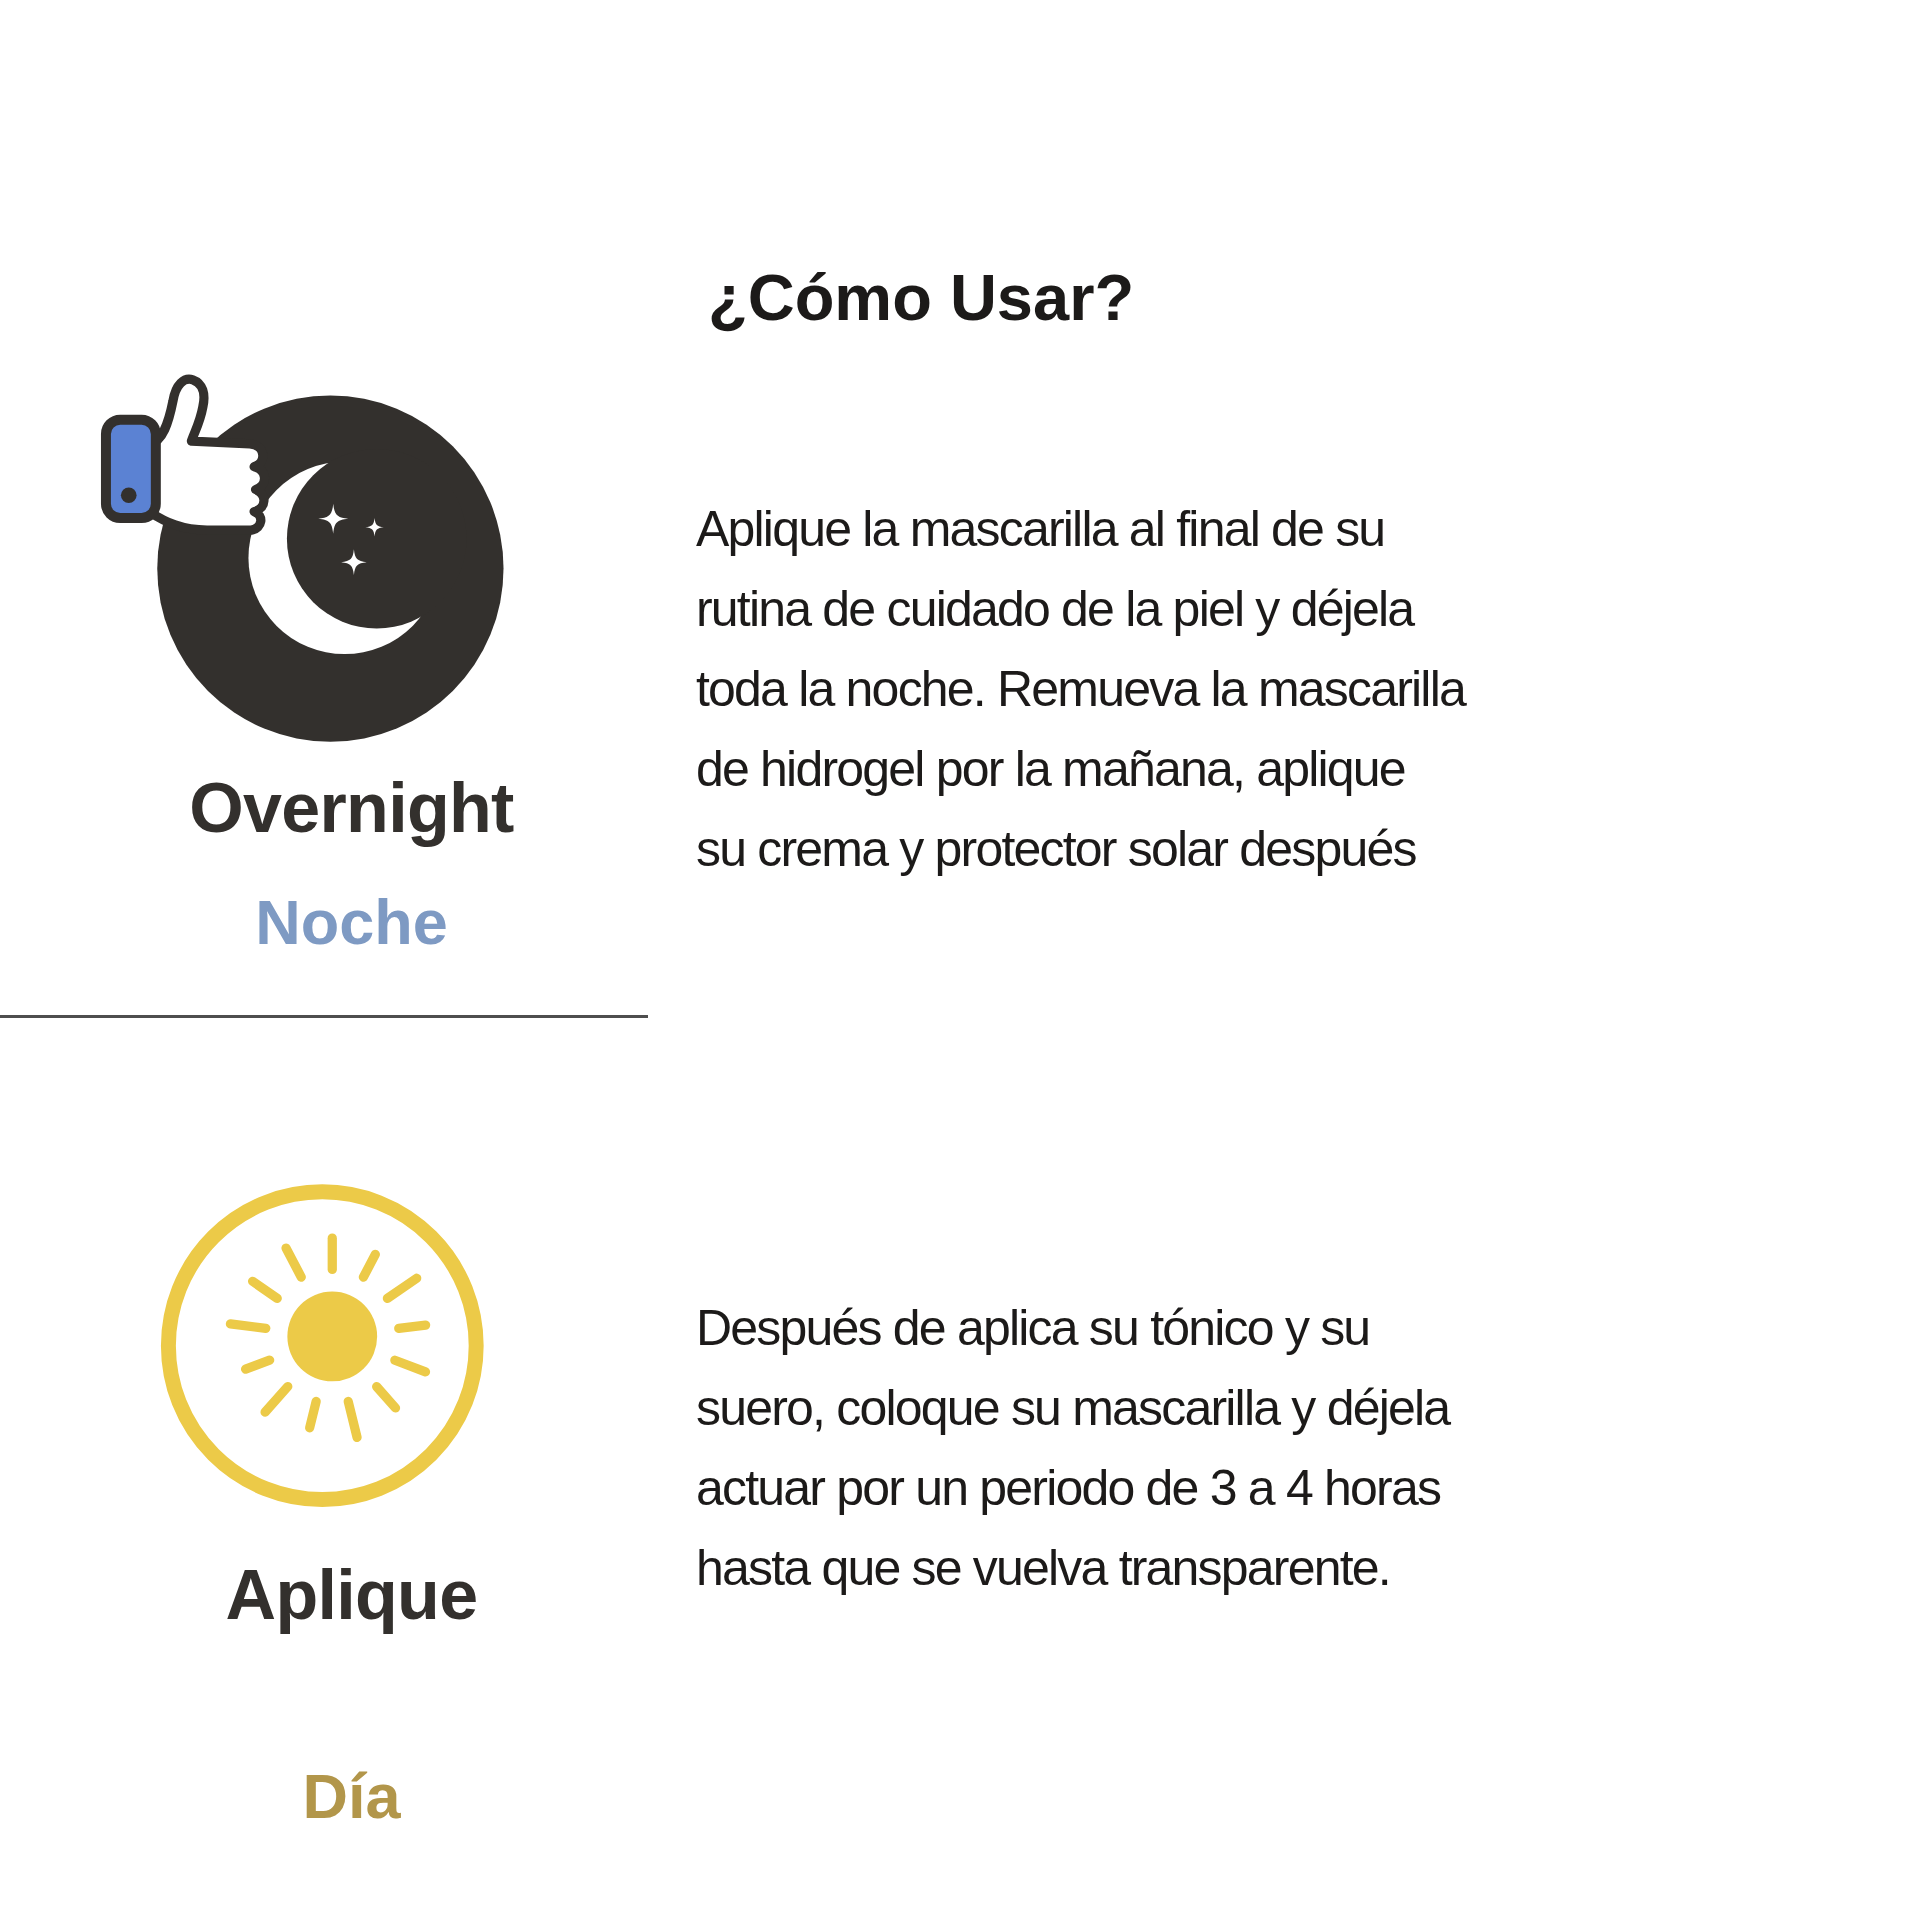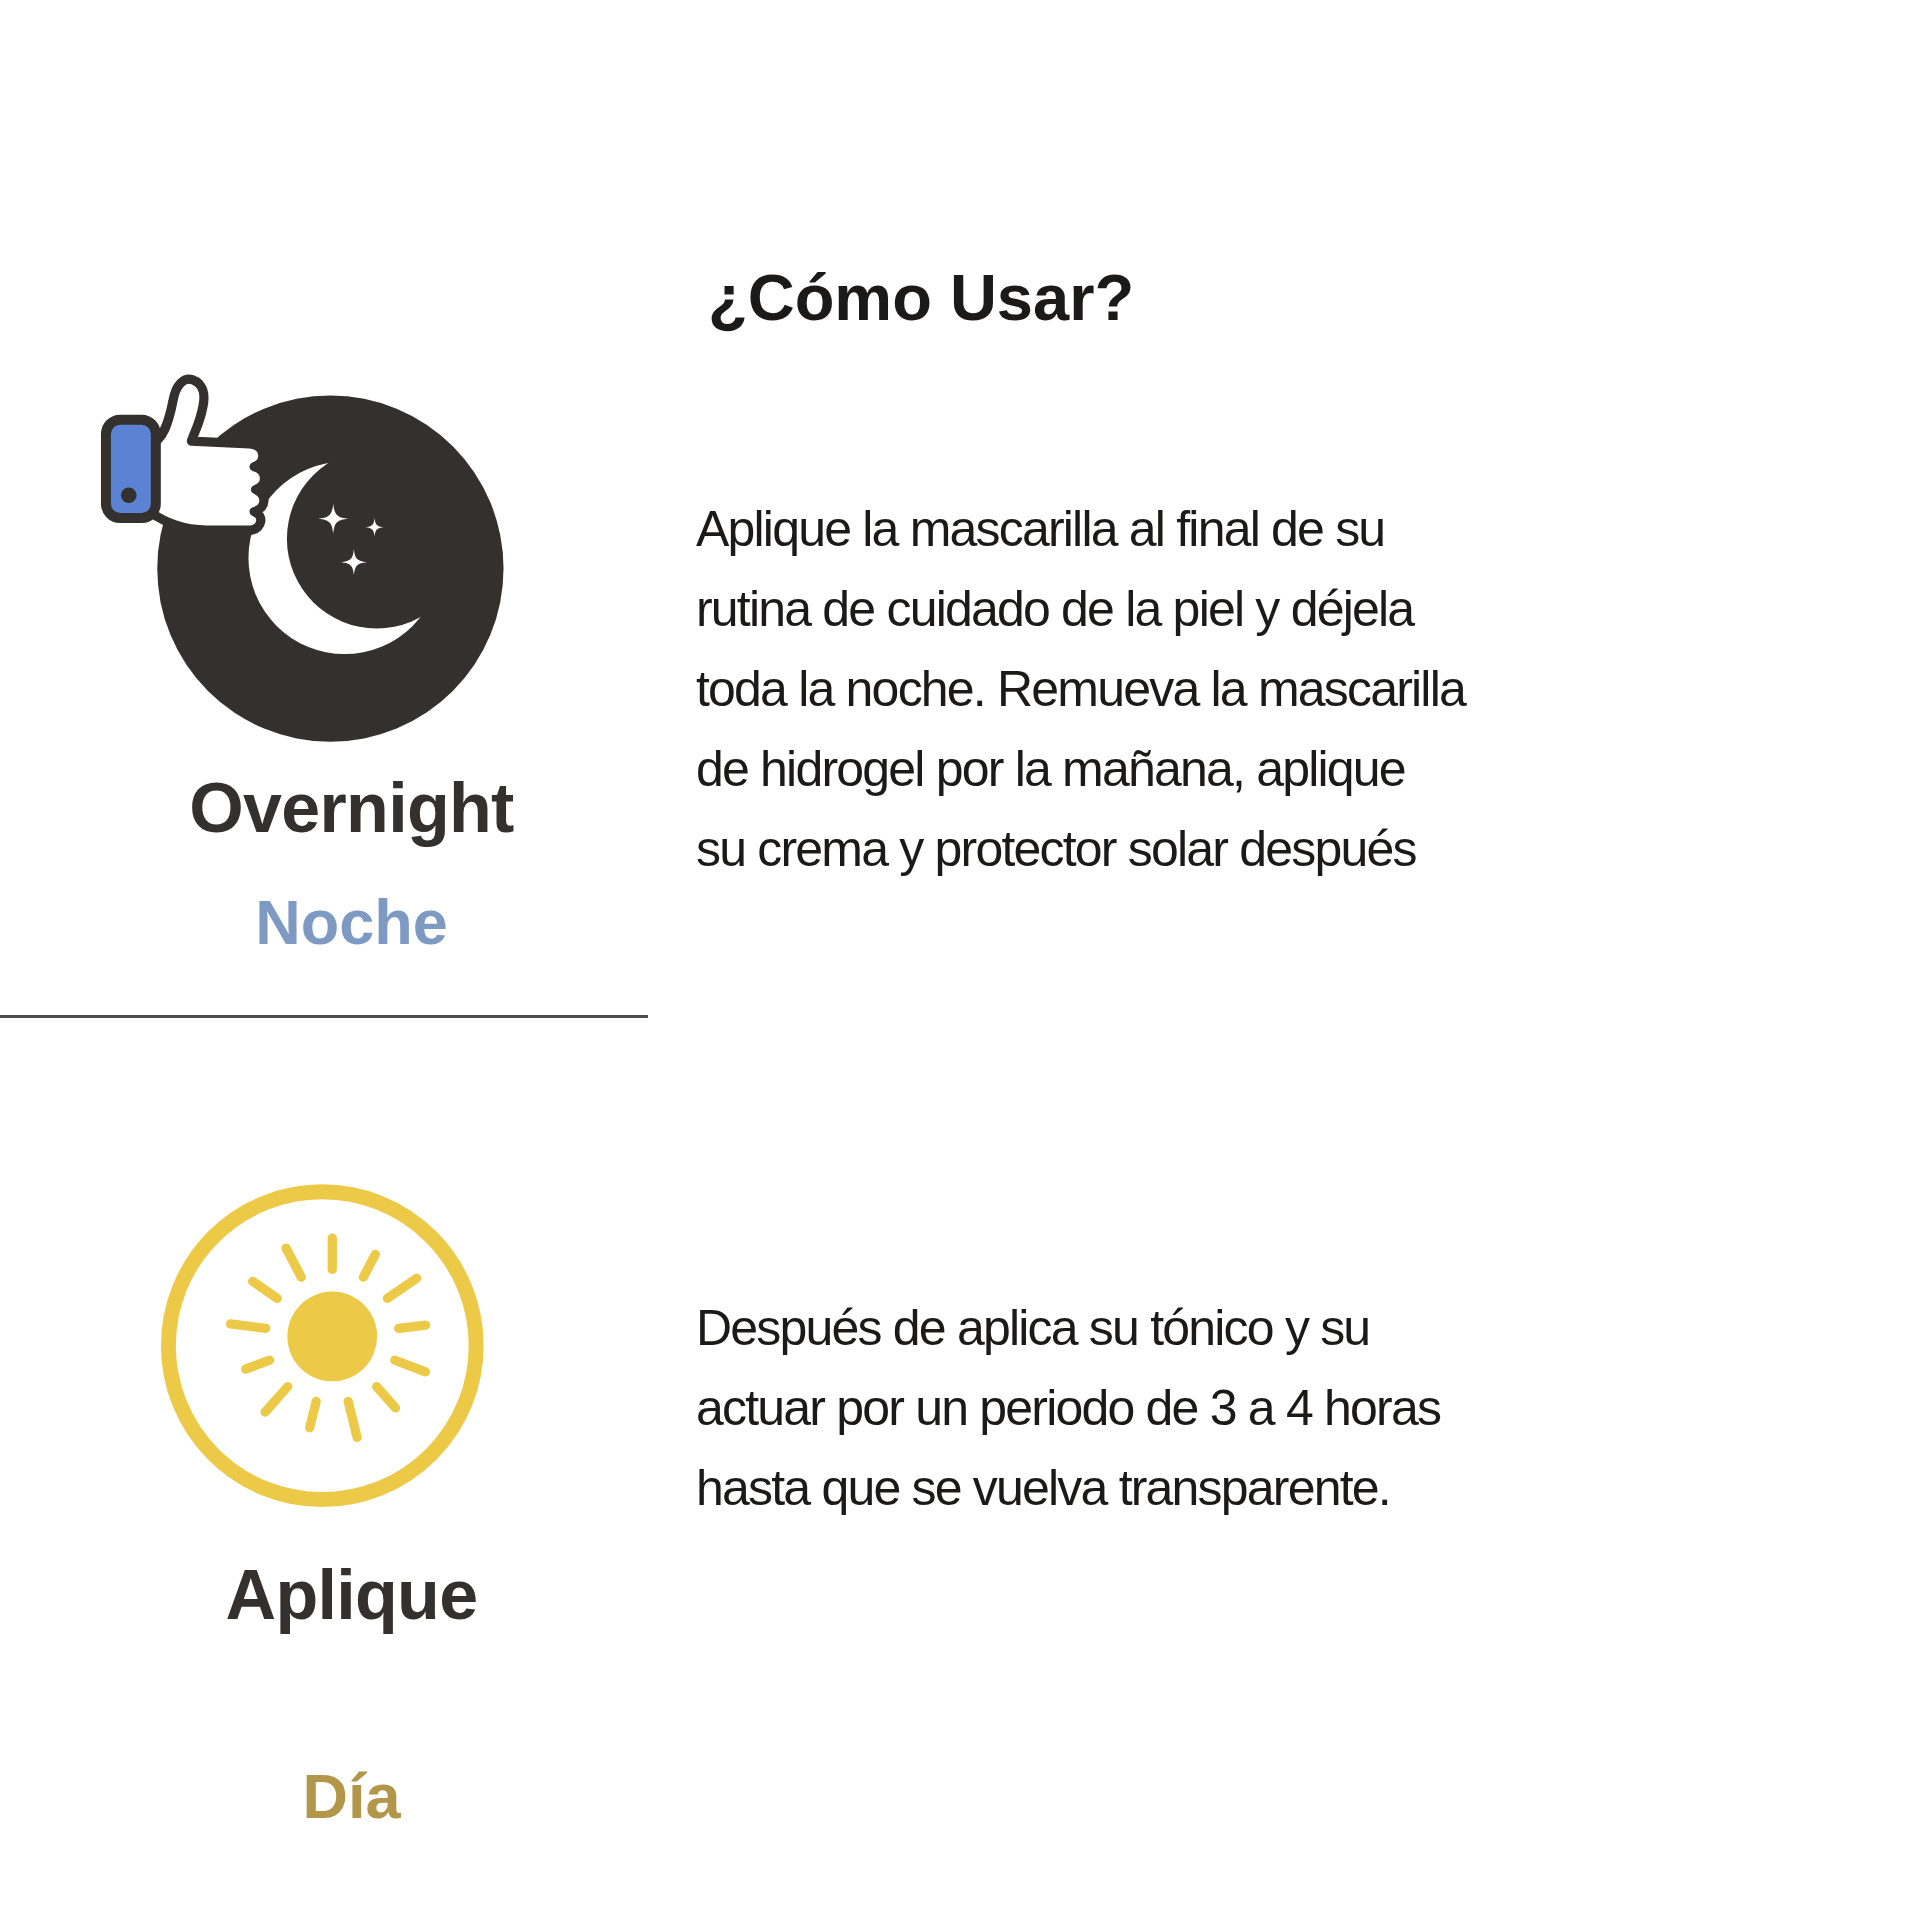--- a/index.html
+++ b/index.html
@@ -120,18 +120,19 @@
   <div class="para para-1">
       <div class="para-line">Aplique la mascarilla al final de su</div>
       <div class="para-line">rutina de cuidado de la piel y déjela</div>
       <div class="para-line">toda la noche. Remueva la mascarilla</div>
       <div class="para-line">de hidrogel por la mañana, aplique</div>
       <div class="para-line">su crema y protector solar después</div>
     </div>
 
   <div class="para para-2">
       <div class="para-line">Después de aplica su tónico y su</div>
+      <div class="para-line">suero, coloque su mascarilla y déjela</div>
       <div class="para-line">actuar por un periodo de 3 a 4 horas</div>
       <div class="para-line">hasta que se vuelva transparente.</div>
     </div>
 
 </main>
 
 
 </body></html>

